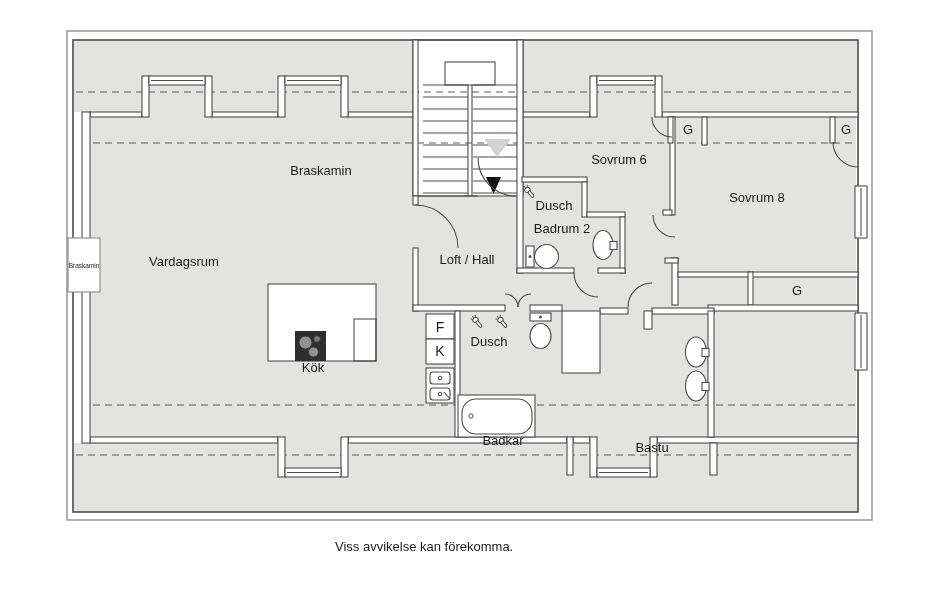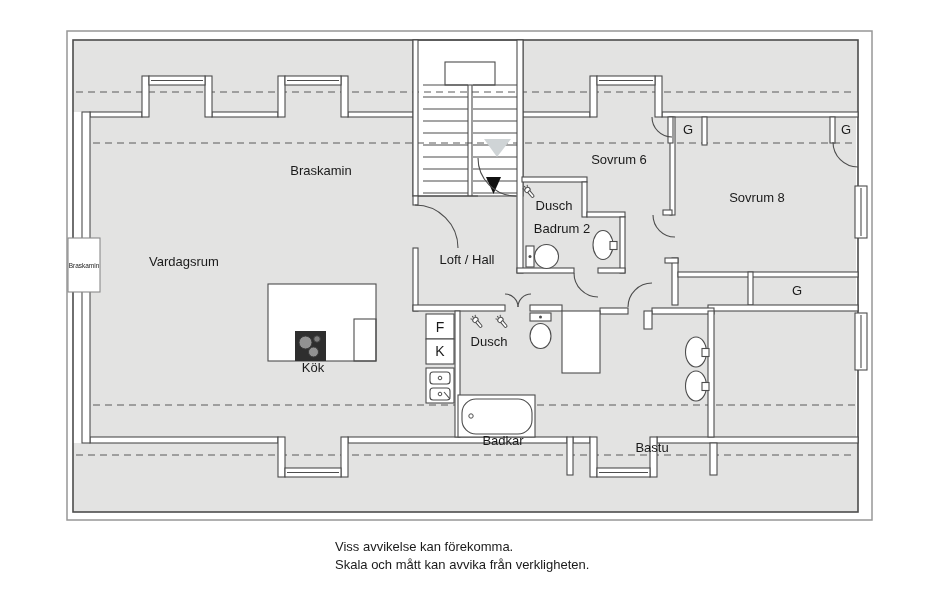--- a/index.html
+++ b/index.html
@@ -247,15 +247,14 @@
 <span class="label center" style="left:688px;top:129px">G</span>
 <span class="label center" style="left:846px;top:129px">G</span>
 <span class="label center" style="left:797px;top:290px">G</span>
 <span class="label center fk" style="left:440px;top:327px">F</span>
 <span class="label center fk" style="left:440px;top:351px">K</span>
 <span class="label center" style="left:503px;top:440px">Badkar</span>
 <span class="label center" style="left:652px;top:447px">Bastu</span>
 
 
 <div class="footer-line" style="left:335px;top:538px">Viss avvikelse kan förekomma.</div>
-<div class="footer-line" style="left:335px;top:556px">Skala och mått kan avvika från verkligheten.</div>
 
 </div>
 
 </body></html>

